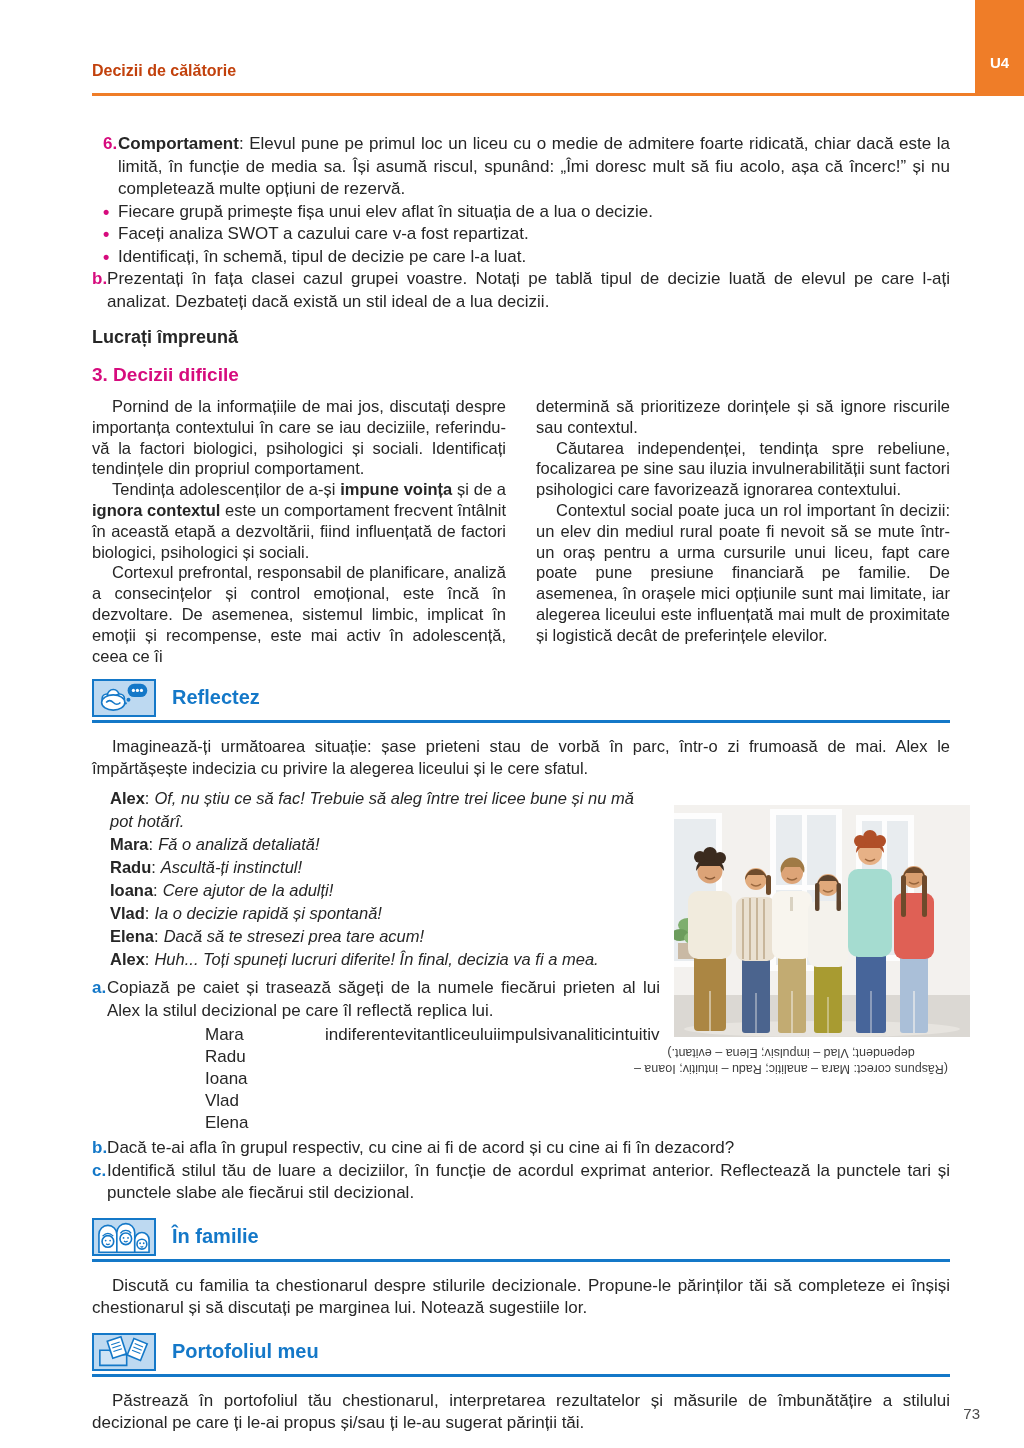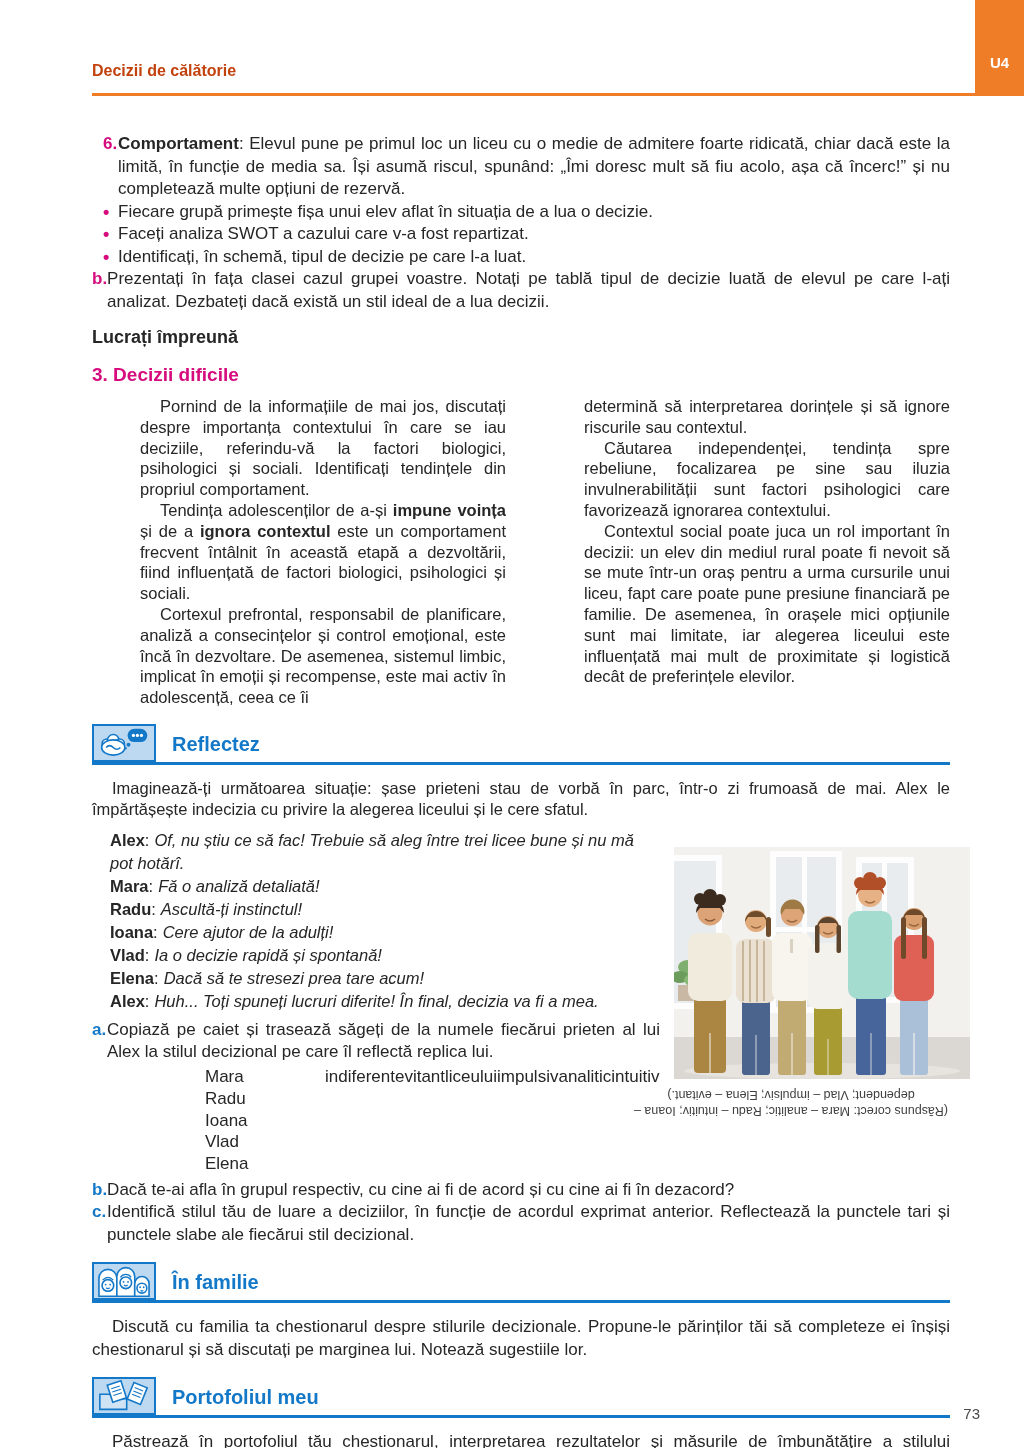--- a/index.html
+++ b/index.html
@@ -21,25 +21,25 @@
   .item { display:flex; font-size:17px; line-height:22.5px; }
   .item .marker { flex:0 0 15px; font-weight:bold; }
   .item.sub { padding-left:11px; }
   .item-text { flex:1; text-align:justify; }
   .magenta { color:#d60b7d; }
   .bluec { color:#1478c8; }
   .bullet-marker { font-size:18px; }
   .subheading { font-size:18px; font-weight:bold; margin:14px 0 0; }
   .activity-title { font-size:19px; font-weight:bold; color:#d60b7d; margin:16px 0 0; }
   .two-col { display:flex; gap:30px; margin-top:10px; font-size:16.5px; line-height:20.8px; }
-  .two-col .col { flex:1; text-align:justify;margin-left:48px; }
+  .two-col .col { flex:1; text-align:justify; }
   .two-col p { margin:0; }
   p.indent { text-indent:20px; }
   
-  .section-header { display:flex; align-items:flex-end; gap:16px; border-bottom:3px solid #1478c8; margin-top:13px; height:41px; }
+  .section-header { display:flex; align-items:flex-start; gap:16px; border-bottom:3px solid #1478c8; margin-top:13px; height:41px; }
   .icon-box { width:64px; height:38px; background:#bdd9f1; border:2px solid #1478c8; box-sizing:border-box; }
   .icon-box svg { display:block; width:100%; height:100%; }
   .section-title { font-size:20px; font-weight:bold; color:#1478c8; line-height:36px; }
   
   .reflect-body { margin-top:13px; }
   .intro-p { font-size:16.5px; line-height:21.5px; text-align:justify; text-indent:20px; margin:0; }
   .photo-float { float:right; width:296px; margin:26px -20px 10px 14px; }
   .photo-svg { display:block; width:296px; height:232px; }
   .answer-note {
     transform:rotate(180deg); font-size:12.5px; line-height:16px; color:#3f3f3f;
@@ -94,21 +94,21 @@
     <h3 class="subheading">Lucrați împreună</h3>
     <h3 class="activity-title">3. Decizii dificile</h3>
 
     <section class="two-col">
       <div class="col">
         <p class="indent">Pornind de la informațiile de mai jos, discutați despre importanța contextului în care se iau deciziile, referindu-vă la factori biologici, psihologici și sociali. Identificați tendințele din propriul comportament.</p>
         <p class="indent"><span>Tendința adolescenților de a-și </span><b>impune voința</b><span> și de a </span><b>ignora contextul</b><span> este un comportament frecvent întâlnit în această etapă a dezvoltării, fiind influențată de factori biologici, psihologici și sociali.</span></p>
         <p class="indent">Cortexul prefrontal, responsabil de planificare, analiză a consecințelor și control emoțional, este încă în dezvoltare. De asemenea, sistemul limbic, implicat în emoții și recompense, este mai activ în adolescență, ceea ce îi</p>
       </div>
       <div class="col">
-        <p>determină să interpretarea dorințele și să ignore riscurile sau contextul.</p>
+        <p>determină să prioritizeze dorințele și să ignore riscurile sau contextul.</p>
         <p class="indent">Căutarea independenței, tendința spre rebeliune, focalizarea pe sine sau iluzia invulnerabilității sunt factori psihologici care favorizează ignorarea contextului.</p>
         <p class="indent">Contextul social poate juca un rol important în decizii: un elev din mediul rural poate fi nevoit să se mute într-un oraș pentru a urma cursurile unui liceu, fapt care poate pune presiune financiară pe familie. De asemenea, în orașele mici opțiunile sunt mai limitate, iar alegerea liceului este influențată mai mult de proximitate și logistică decât de preferințele elevilor.</p>
       </div>
     </section>
 
     <div class="section-header">
       <div class="icon-box">
         <svg viewBox="0 0 64 38">
           <g stroke="#1478c8" stroke-width="1.8" fill="#ffffff">
             <circle cx="13" cy="20" r="5.5"></circle>

